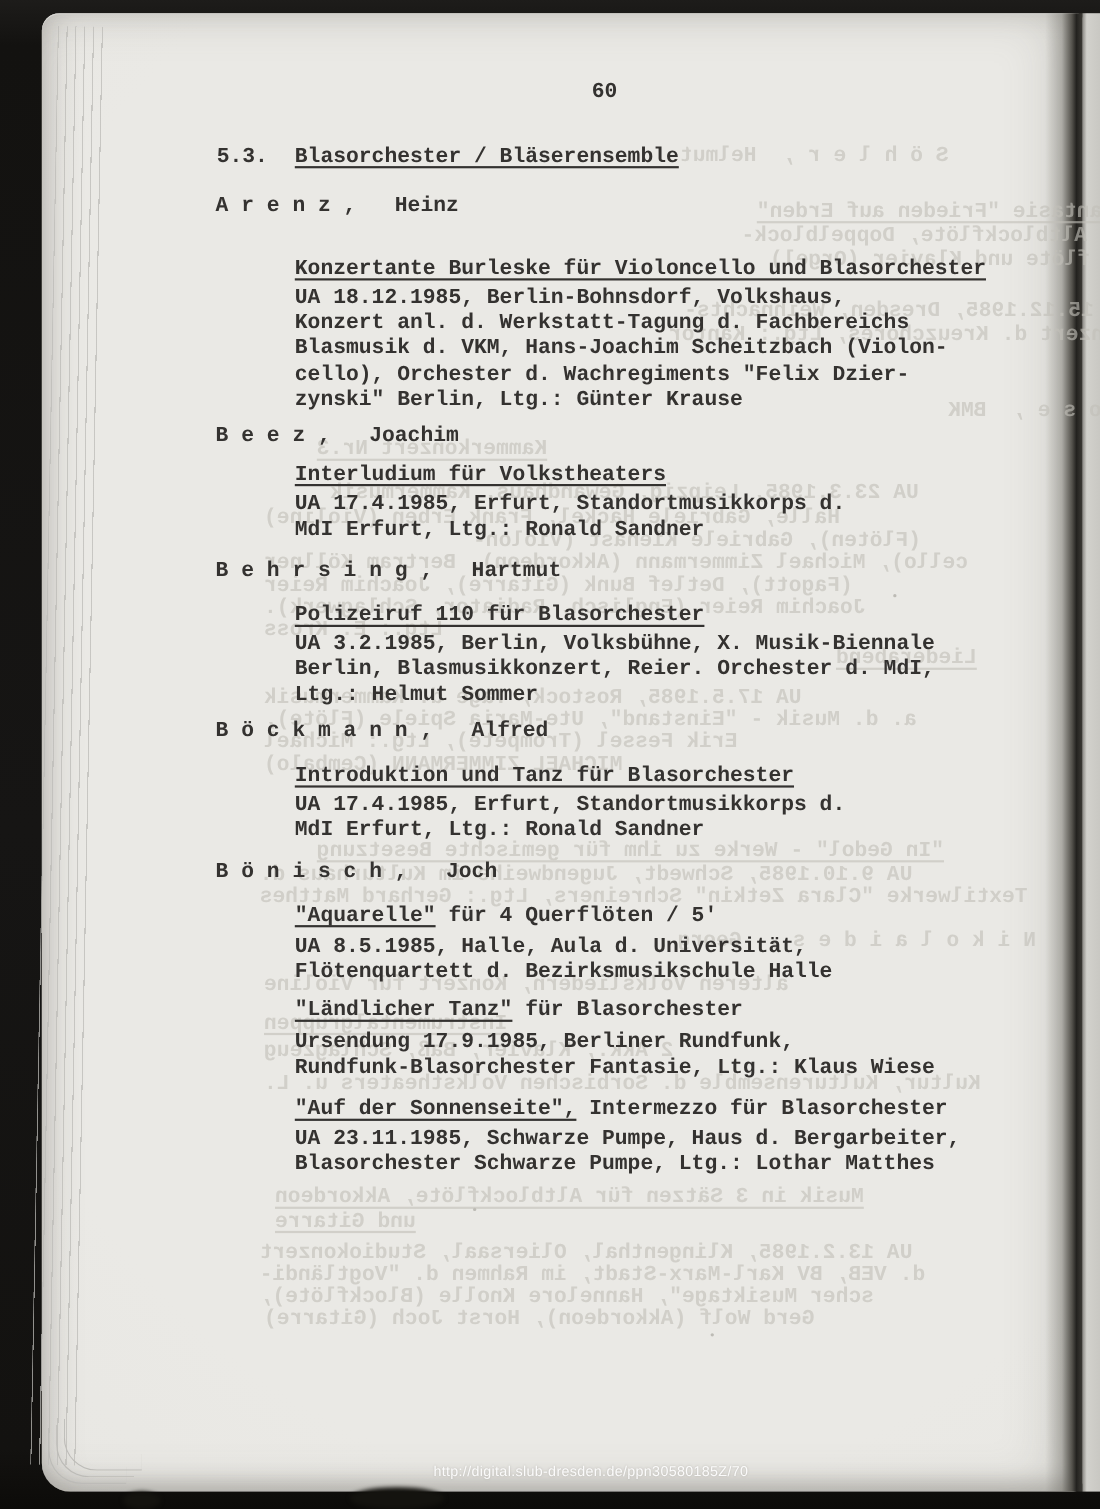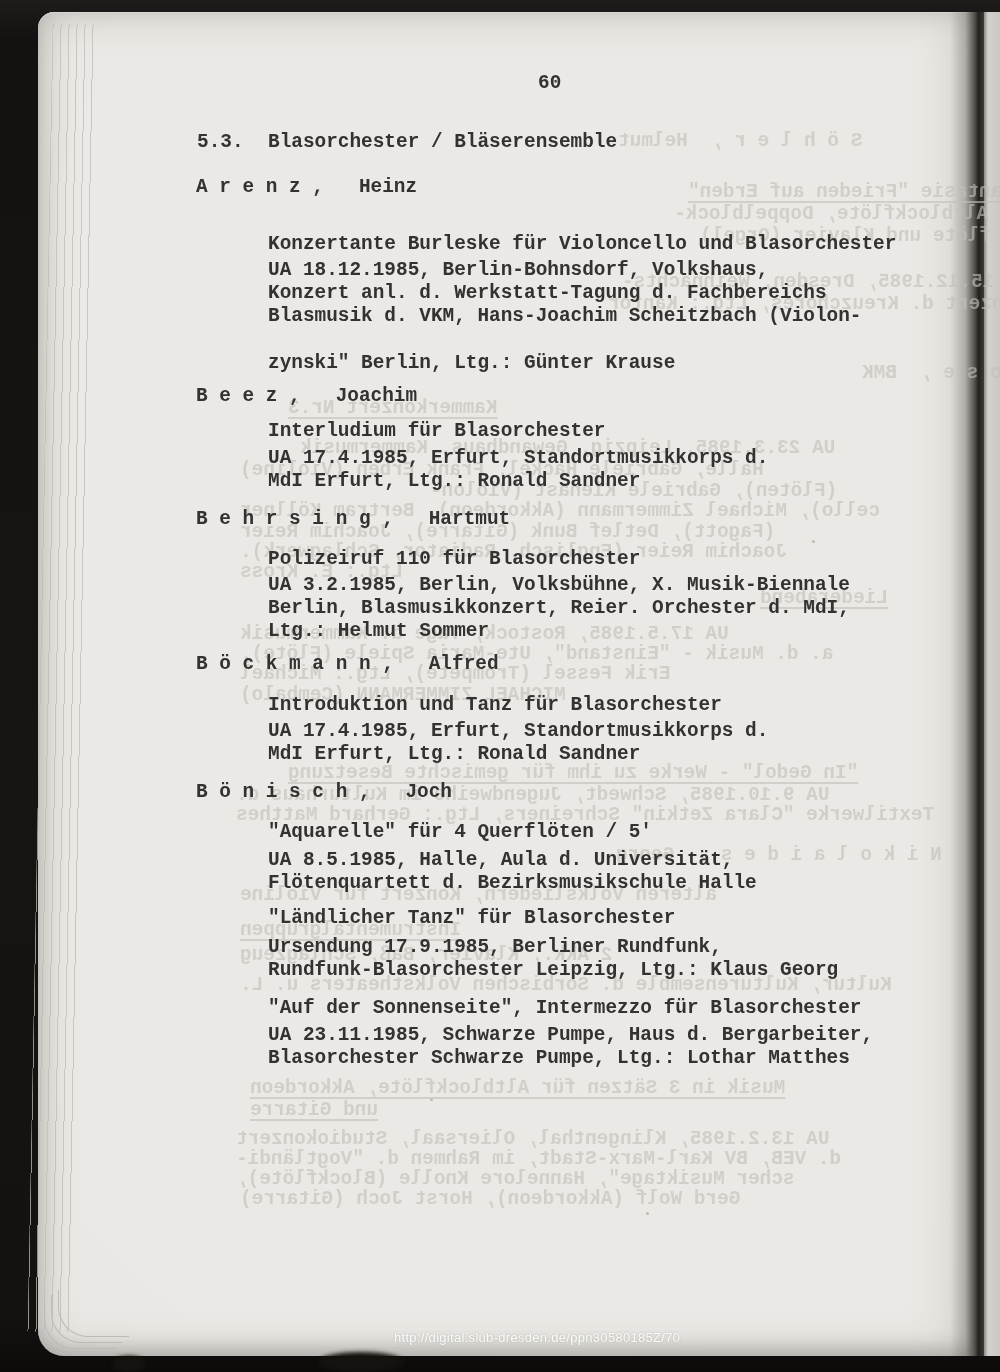--- a/index.html
+++ b/index.html
@@ -25,21 +25,21 @@
     background:linear-gradient(90deg,rgba(20,19,17,0) 0%,rgba(95,93,86,.35) 45%,#55534d 72%,#23221f 84%,#3c3a35 100%);}
   .nextpage{position:absolute;left:984px;top:12px;width:16px;height:1344px;
     background:linear-gradient(90deg,#8a8883 0,#d2d1cc 4px,#c9c8c3 100%);}
   .blob{position:absolute;background:#14130f;border-radius:50%;filter:blur(2px);}
   .blob1{left:318px;top:1352px;width:86px;height:20px;}
   .blob2{left:112px;top:1356px;width:34px;height:16px;}
   .speck{position:absolute;width:3px;height:3px;border-radius:50%;background:#8f8d86;opacity:.5;}
   
   .t{position:absolute;font:700 19.4px/23.2px "Liberation Mono","DejaVu Sans Mono",monospace;
      color:#343230;white-space:pre;}
-  .u{text-decoration-thickness:2px;text-underline-offset:4px;}
+  .u{text-decoration:underline;text-decoration-thickness:2px;text-underline-offset:4px;}
   
   .g{position:absolute;font:700 19.4px/23px "Liberation Mono","DejaVu Sans Mono",monospace;
      color:#c2c0b9;white-space:pre;transform:scaleX(-1);filter:blur(.7px);opacity:.62;}
   .gu{text-decoration:underline;text-decoration-thickness:2px;text-underline-offset:4px;}
   .wm{position:absolute;left:394px;top:1330px;font:13px "Liberation Sans",sans-serif;
      color:rgba(255,255,255,.93);letter-spacing:.3px;text-shadow:0 0 2px rgba(170,168,162,.8);}
 </style>
 </head>
 <body>
 
@@ -96,24 +96,25 @@
   <div class="t" style="top:72px;left:538px">60</div>
 
   <div class="t" style="top:131px;left:197px">5.3.</div>
   <div class="t" style="top:131px;left:268px"><span class="u">Blasorchester / Bläserensemble</span></div>
 
   <div class="t" style="top:176px;left:196px">A r e n z ,   Heinz</div>
   <div class="t" style="top:233px;left:268px"><span class="u">Konzertante Burleske für Violoncello und Blasorchester</span><span></span></div>
   <div class="t" style="top:259px;left:268px">UA 18.12.1985, Berlin-Bohnsdorf, Volkshaus,</div>
   <div class="t" style="top:305px;left:268px">Blasmusik d. VKM, Hans-Joachim Scheitzbach (Violon-</div>
   <div class="t" style="top:282px;left:268px">Konzert anl. d. Werkstatt-Tagung d. Fachbereichs</div>
+  <div class="t" style="top:329px;left:268px">cello), Orchester d. Wachregiments "Felix Dzier-</div>
   <div class="t" style="top:352px;left:268px">zynski" Berlin, Ltg.: Günter Krause</div>
 
   <div class="t" style="top:385px;left:196px">B e e z ,   Joachim</div>
-  <div class="t" style="top:420px;left:268px"><span class="u">Interludium für Blasorchester</span><span></span></div>
+  <div class="t" style="top:420px;left:268px"><span class="u">Interludium für Volkstheaters</span><span></span></div>
   <div class="t" style="top:447px;left:268px">UA 17.4.1985, Erfurt, Standortmusikkorps d.</div>
   <div class="t" style="top:470px;left:268px">MdI Erfurt, Ltg.: Ronald Sandner</div>
 
   <div class="t" style="top:508px;left:196px">B e h r s i n g ,   Hartmut</div>
   <div class="t" style="top:548px;left:268px"><span class="u">Polizeiruf 110 für Blasorchester</span><span></span></div>
   <div class="t" style="top:574px;left:268px">UA 3.2.1985, Berlin, Volksbühne, X. Musik-Biennale</div>
   <div class="t" style="top:597px;left:268px">Berlin, Blasmusikkonzert, Reier. Orchester d. MdI,</div>
   <div class="t" style="top:620px;left:268px">Ltg.: Helmut Sommer</div>
 
   <div class="t" style="top:653px;left:196px">B ö c k m a n n ,   Alfred</div>
@@ -121,20 +122,20 @@
   <div class="t" style="top:720px;left:268px">UA 17.4.1985, Erfurt, Standortmusikkorps d.</div>
   <div class="t" style="top:743px;left:268px">MdI Erfurt, Ltg.: Ronald Sandner</div>
 
   <div class="t" style="top:781px;left:196px">B ö n i s c h ,   Joch</div>
   <div class="t" style="top:821px;left:268px"><span class="u">"Aquarelle"</span><span> für 4 Querflöten / 5'</span></div>
   <div class="t" style="top:849px;left:268px">UA 8.5.1985, Halle, Aula d. Universität,</div>
   <div class="t" style="top:872px;left:268px">Flötenquartett d. Bezirksmusikschule Halle</div>
 
   <div class="t" style="top:907px;left:268px"><span class="u">"Ländlicher Tanz"</span><span> für Blasorchester</span></div>
   <div class="t" style="top:936px;left:268px">Ursendung 17.9.1985, Berliner Rundfunk,</div>
-  <div class="t" style="top:959px;left:268px">Rundfunk-Blasorchester Leipzig, Ltg.: Klaus Georg</div>
+  <div class="t" style="top:959px;left:268px">Rundfunk-Blasorchester Fantasie, Ltg.: Klaus Wiese</div>
 
   <div class="t" style="top:997px;left:268px"><span class="u">"Auf der Sonnenseite",</span><span> Intermezzo für Blasorchester</span></div>
   <div class="t" style="top:1024px;left:268px">UA 23.11.1985, Schwarze Pumpe, Haus d. Bergarbeiter,</div>
   <div class="t" style="top:1047px;left:268px">Blasorchester Schwarze Pumpe, Ltg.: Lothar Matthes</div>
 
   <div class="wm">http://digital.slub-dresden.de/ppn30580185Z/70</div>
 </div>
 
 </body></html>

